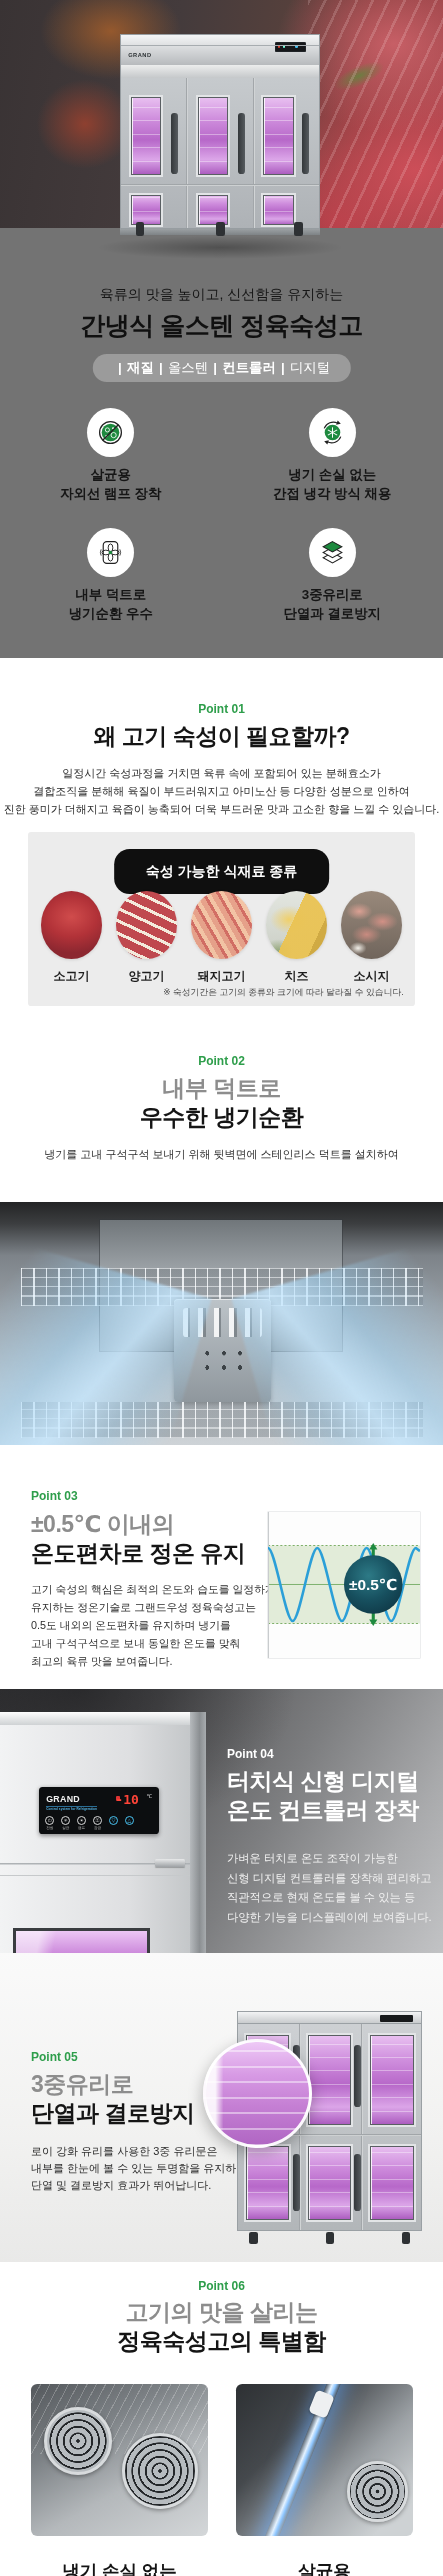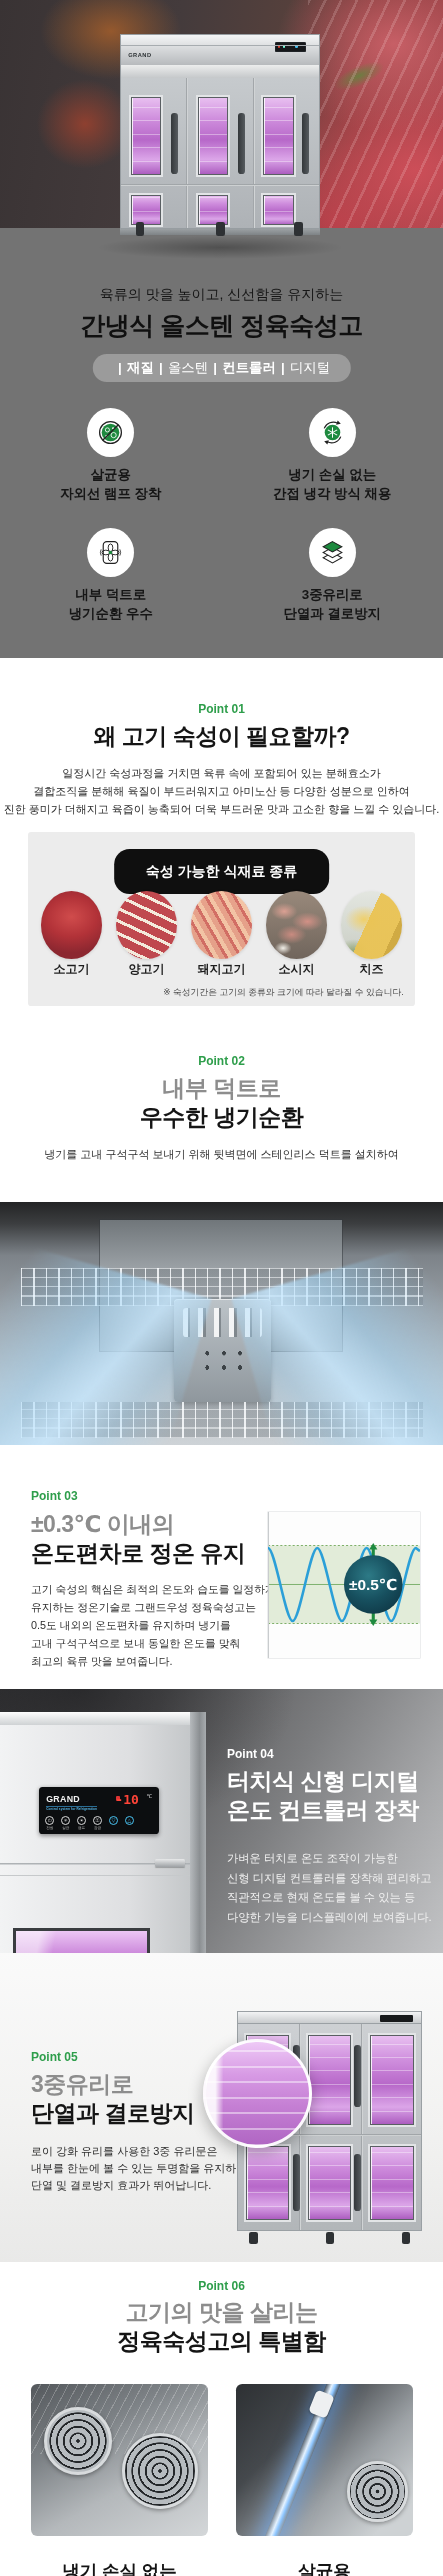--- a/index.html
+++ b/index.html
@@ -86,21 +86,21 @@
     linear-gradient(180deg,#c99a62,#a97c48);}
   .ov-saus{background:radial-gradient(17.5px 11.3px at 30% 30%, #dba093, rgba(219,160,147,0) 75%),
     radial-gradient(20.6px 12.4px at 68% 45%, #d29186, rgba(210,145,134,0) 75%),
     radial-gradient(19.6px 12.4px at 42% 64%, #c98b80, rgba(201,139,128,0) 75%),
     radial-gradient(11.3px 8.2px at 28% 84%, #f2efe8, rgba(242,239,232,0) 75%),
     linear-gradient(180deg,#99897b,#70655c);}
   .ov-cheese{background:linear-gradient(115deg, rgba(0,0,0,0) 44%, rgba(234,195,83,.95) 44% 78%, rgba(208,168,60,.95) 78%),
     radial-gradient(24px 17.5px at 38% 42%, #f0d06a, rgba(240,208,106,0) 80%),
     radial-gradient(20.6px 15.5px at 20% 88%, rgba(110,140,70,.6), rgba(110,140,70,0) 75%),
     linear-gradient(180deg,#e3e6e0,#c9cdc4);}
-  .aging-label{margin-top:2px;font-size:12px;font-weight:bold;color:#1d1d1d;}
+  .aging-label{margin-top:9px;font-size:12px;font-weight:bold;color:#1d1d1d;}
   .aging-note{position:absolute;right:11.3px;top:155px;font-size:8.8px;color:#4a4a4a;}
 
   
   .point02{height:191px;}
   .p2-eyebrow{left:0;right:0;top:43px;}
   .p2-title{left:0;right:0;top:63px;}
   .p2-body{left:0;right:0;top:135px;font-size:11px;line-height:17px;}
 
   
   .duct{height:243px;overflow:hidden;background:linear-gradient(180deg,#232425 0%,#3c3e40 9%,#7d8389 22%,#9aa1a7 45%,#b9bfc4 75%,#ced3d7 100%);}
@@ -340,26 +340,26 @@
         </div>
         <div class="aging-item">
           <div class="oval ov-lamb"></div>
           <div class="aging-label">양고기</div>
         </div>
         <div class="aging-item">
           <div class="oval ov-pork"></div>
           <div class="aging-label">돼지고기</div>
         </div>
         <div class="aging-item">
+          <div class="oval ov-cheese"></div>
+          <div class="aging-label">치즈</div>
+        </div>
+        <div class="aging-item">
           <div class="oval ov-saus"></div>
           <div class="aging-label">소시지</div>
-        </div>
-        <div class="aging-item">
-          <div class="oval ov-cheese"></div>
-          <div class="aging-label">치즈</div>
         </div>
       </div>
       <div class="aging-note">※ 숙성기간은 고기의 종류와 크기에 따라 달라질 수 있습니다.</div>
     </div>
   </section>
 
   <section class="point02">
     <div class="abs ctr eyebrow p2-eyebrow">Point 02</div>
     <div class="abs ctr pt-title p2-title">
       <div class="tg">내부 덕트로</div>
@@ -375,21 +375,21 @@
     <div class="abs duct-shelf shelf1"></div>
     <div class="abs duct-panel"></div>
     <div class="abs duct-shelf shelf2"></div>
     <div class="abs glow glow-l"></div>
     <div class="abs glow glow-r"></div>
   </section>
 
   <section class="point03">
     <div class="abs eyebrow p3-eyebrow">Point 03</div>
     <div class="abs pt-title p3-title">
-      <div class="tg">±0.3℃ 이내의</div>
+      <div class="tg">±0.5℃ 이내의</div>
       <div class="td">온도편차로 정온 유지</div>
     </div>
     <div class="abs pt-body p3-body">
       <div>고기 숙성의 핵심은 최적의 온도와 습도를 일정하게</div>
       <div>유지하는 정온기술로 그랜드우성 정육숙성고는</div>
       <div>0.5도 내외의 온도편차를 유지하며 냉기를</div>
       <div>고내 구석구석으로 보내 동일한 온도를 맞춰</div>
       <div>최고의 육류 맛을 보여줍니다.</div>
     </div>
     <div class="abs p3-chart">

